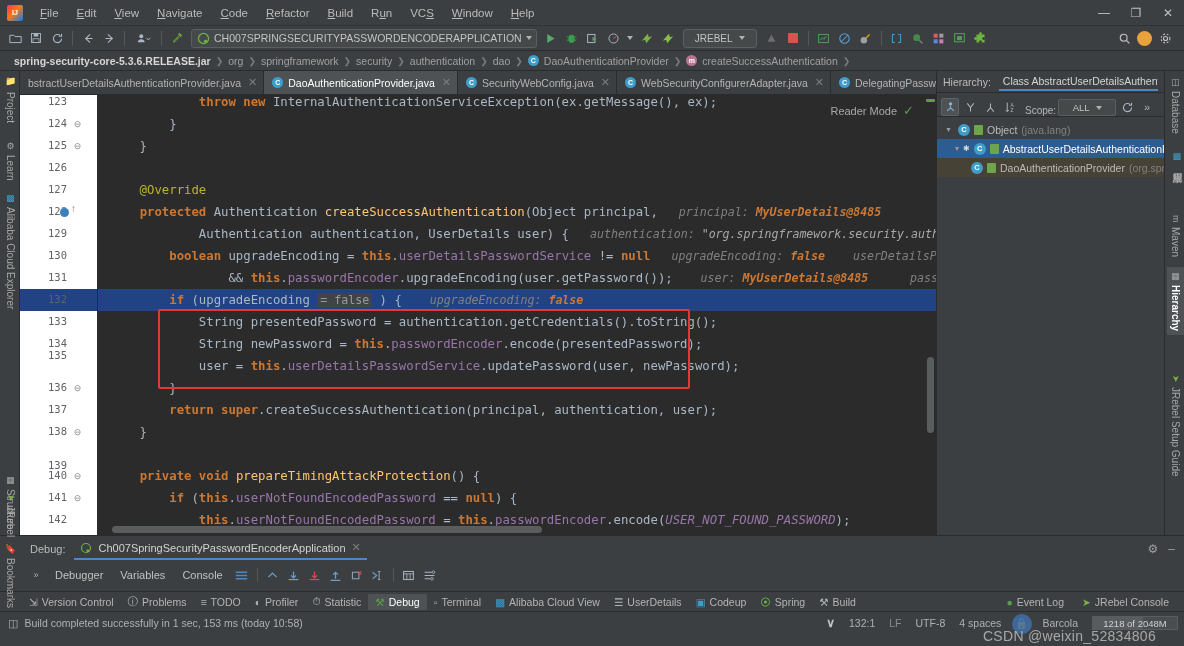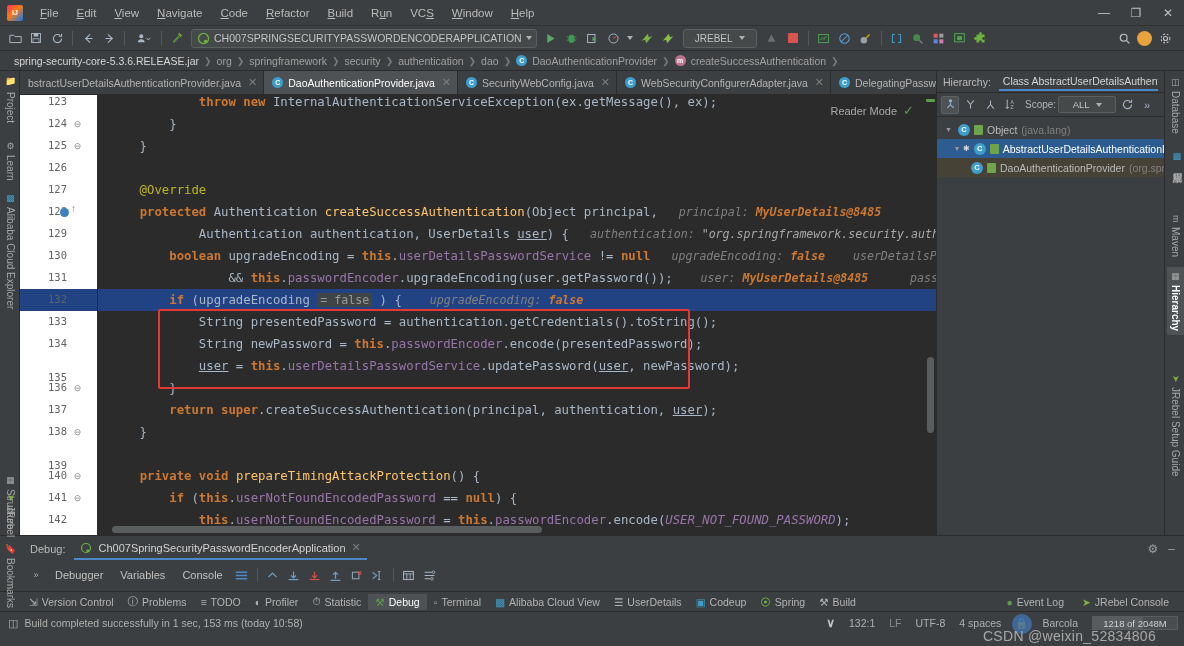--- a/index.html
+++ b/index.html
@@ -71,21 +71,21 @@
   
   .tb-right { margin-left: auto; display: flex; align-items: center; gap: 3px; padding-right: 4px; }
   .avatar-c { width: 15px; height: 15px; border-radius: 50%; background: #e8a33d; }
 
   
   .breadcrumb {
     height: 20px; background: #3c3f41; display: flex; align-items: center;
     padding-left: 14px; gap: 5px; font-size: 10.5px; color: #a0a0a0;
     border-bottom: 1px solid #2b2b2b;
   }
-  .bc-jar { color: #d6d6d6; font-weight: normal; }
+  .bc-jar { color: #d6d6d6; font-weight: bold; }
   .bc-sep { color: #7a7a7a; font-size: 9px; }
   .bc-ic {
     width: 11px; height: 11px; border-radius: 50%; display: inline-flex;
     align-items: center; justify-content: center; font-size: 7px; color: #fff; font-weight: bold;
   }
   .bc-ic.cls { background: #3e9ecb; }
   .bc-ic.mth { background: #b9768e; }
 
   
   .main { display: flex; height: 464px; }
@@ -125,21 +125,21 @@
   }
   .cl { position: absolute; left: 12px; white-space: pre; }
   .hl-row {
     position: absolute; left: 0; right: 0; height: 22px; background: #214283;
   }
   .kw { color: #cc7832; font-weight: bold; }
   .fn { color: #ffc66d; }
   .fld { color: #9876aa; }
   .anno { color: #bbb529; }
   .plain { color: #a9b7c6; }
-  .uline { text-decoration: underline; }
+  .uline { }
   .hint { color: #808080; font-style: italic; font-size: 11.6px; }
   .hintv { color: #cc7832; font-style: italic; font-size: 11.6px; font-weight: bold; }
   .hintw { color: #a9a9a9; font-style: italic; font-size: 11.6px; }
   .inlinechip {
     background: #3f4547; color: #9a9a9a; padding: 0 3px; border-radius: 2px; font-style: normal;
   }
 
   .redbox {
     position: absolute; border: 2px solid #e53935; border-radius: 2px; pointer-events: none;
   }
@@ -181,21 +181,21 @@
   }
   .rp-head {
     height: 22px; display: flex; align-items: center; gap: 8px; padding: 0 6px;
     font-size: 10.5px; color: #bbbbbb; border-bottom: 1px solid #2b2b2b;
   }
   .rp-tab {
     border-bottom: 2px solid #4a88c7; padding: 2px 4px 2px; color: #d5d5d5;
     white-space: nowrap; overflow: hidden;
   }
   .rp-tools {
-    height: 24px; display: flex; align-items: center; gap: 2px; padding: 0 4px;
+    height: 24px; display: flex; align-items: flex-end; gap: 2px; padding: 0 4px;
     border-bottom: 1px solid #2b2b2b; font-size: 10px; color: #b5b5b5;
   }
   .rp-ico {
     width: 18px; height: 18px; display: flex; align-items: center; justify-content: center;
     font-size: 11px; color: #a3b2c2; border-radius: 2px;
   }
   .rp-ico.sel { background: #4e5254; border: 1px solid #5a6369; }
   .scope-box {
     display: flex; align-items: center; gap: 6px; height: 17px; background: #45494a;
     border: 1px solid #5a5f61; border-radius: 2px; padding: 0 12px; min-width: 58px;
@@ -555,21 +555,21 @@
             <div class="gline" style="top: 110px;">128</div>
             <div style="position: absolute; left: 40px; width: 9px; height: 9px; border-radius: 50%; background: rgb(59, 127, 189); top: 113px;"></div>
             <div style="position: absolute; left: 51px; color: rgb(208, 80, 80); font-size: 10px; top: 108px;">↑</div>
             <div class="gline" style="top: 132px;">129</div>
             <div class="gline" style="top: 154px;">130</div>
             <div class="gline" style="top: 176px;">131</div>
             <div class="hl-row" style="top: 194px; left: 0px; right: 0px;"></div>
             <div class="gline" style="top: 198px;">132</div>
             <div class="gline" style="top: 220px;">133</div>
             <div class="gline" style="top: 242px;">134</div>
-            <div class="gline" style="top: 276px;">135</div>
+            <div class="gline" style="top: 254px;">135</div>
             <div class="gline" style="top: 286px;">136</div>
             <div class="fold" style="top: 287px;">⊖</div>
             <div class="gline" style="top: 308px;">137</div>
             <div class="gline" style="top: 330px;">138</div>
             <div class="fold" style="top: 331px;">⊖</div>
             <div class="gline" style="top: 364px;">139</div>
             <div class="gline" style="top: 374px;">140</div>
             <div class="fold" style="top: 375px;">⊖</div>
             <div class="gline" style="top: 396px;">141</div>
             <div class="fold" style="top: 397px;">⊖</div>

